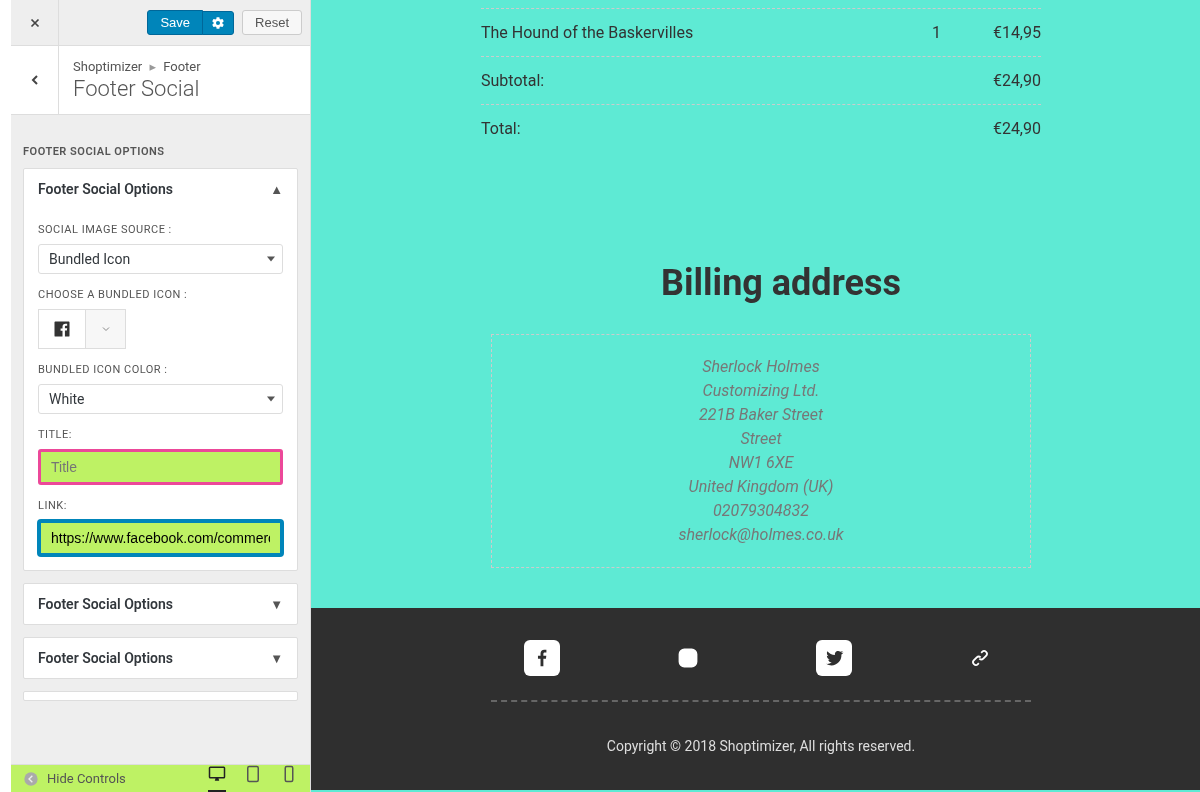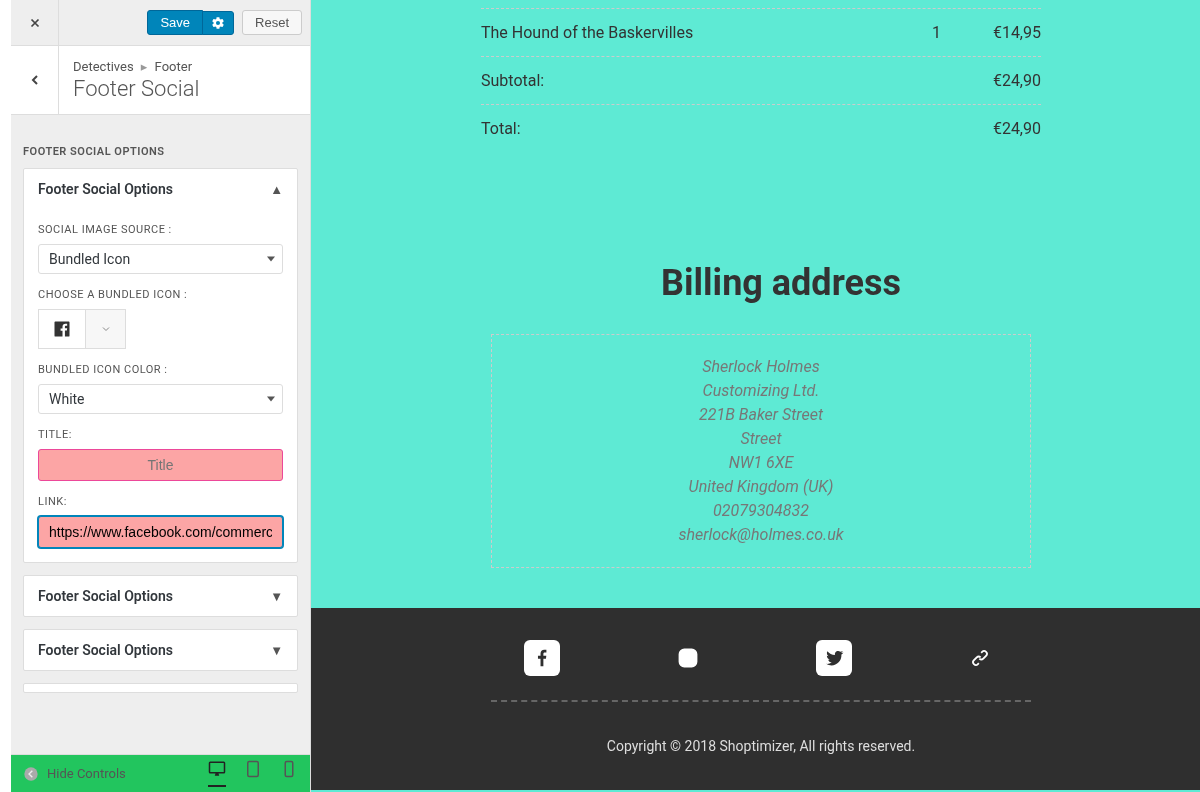--- a/index.html
+++ b/index.html
@@ -40,25 +40,25 @@
 .select { width: 100%; padding: 6px 10px; border: 1px solid #ddd; border-radius: 3px; background: #fff; font-size: 14px; color: #32373c; appearance: none; position: relative; }
 .select-wrap { position: relative; }
 .select-wrap::after { content: ""; position: absolute; right: 8px; top: 50%; transform: translateY(-50%); width: 0; height: 0; border-left: 4px solid transparent; border-right: 4px solid transparent; border-top: 5px solid #555; }
 .select-wrap::before { content: ""; position: absolute; right: 8px; top: 50%; transform: translateY(-10px); width: 0; height: 0; border-left: 4px solid transparent; border-right: 4px solid transparent; border-bottom: 5px solid #555; }
 
 .icon-picker { display: flex; }
 .icon-picker-btn { width: 48px; height: 40px; border: 1px solid #ddd; background: #fff; display: flex; align-items: center; justify-content: center; cursor: pointer; }
 .icon-picker-btn svg { width: 20px; height: 20px; fill: #333; }
 .icon-picker-chev { width: 40px; height: 40px; border: 1px solid #ddd; border-left: none; background: #f7f7f7; display: flex; align-items: center; justify-content: center; cursor: pointer; }
 
-.text-input { width: 100%; padding: 7px 10px; border: 1px solid #ec4899; border-radius: 3px; font-size: 14px; background: #fca5a5; text-align: center; }
+.text-input { width: 100%; padding: 7px 10px; border: 3px solid #ec4899; border-radius: 3px; font-size: 14px; background: #bef264; }
 .text-input.focused { border-color: #0085ba; box-shadow: 0 0 0 1px #0085ba; }
 
 
-.bottom-bar { height: 38px; background: #22c55e; border-top: 1px solid #ddd; display: flex; align-items: center; padding: 0 12px; }
+.bottom-bar { height: 28px; background: #bef264; border-top: 1px solid #ddd; display: flex; align-items: center; padding: 0 12px; }
 .hide-controls { display: flex; align-items: center; gap: 8px; color: #555; cursor: pointer; font-size: 13px; }
 .hide-controls svg { width: 16px; height: 16px; fill: #888; }
 .device-icons { margin-left: auto; display: flex; gap: 18px; }
 .device-icons span { cursor: pointer; color: #555; }
 .device-icons span.active { color: #222; border-bottom: 2px solid #222; padding-bottom: 4px; }
 .device-icons svg { width: 18px; height: 18px; }
 
 
 .preview { flex: 1; background: #5eead4; overflow-y: auto; position: relative; }
 .order-table { width: 560px; margin: 0 auto; margin-top: 8px; }
@@ -107,21 +107,21 @@
     </div>
 
     <div class="breadcrumb-section">
       <div class="back-btn">
         <svg viewBox="0 0 24 24" fill="none" stroke="currentColor" stroke-width="3">
             <path d="M15 18l-6-6 6-6"></path>
           </svg>
       </div>
       <div class="breadcrumb-text">
         <div class="breadcrumb-path">
-          <span>Detectives</span>
+          <span>Shoptimizer</span>
           <span class="sep">▸</span>
           <span>Footer</span>
         </div>
         <div class="panel-title">Footer Social</div>
       </div>
     </div>
 
     <div class="panel-body">
       <div class="section-heading">FOOTER SOCIAL OPTIONS</div>
 

